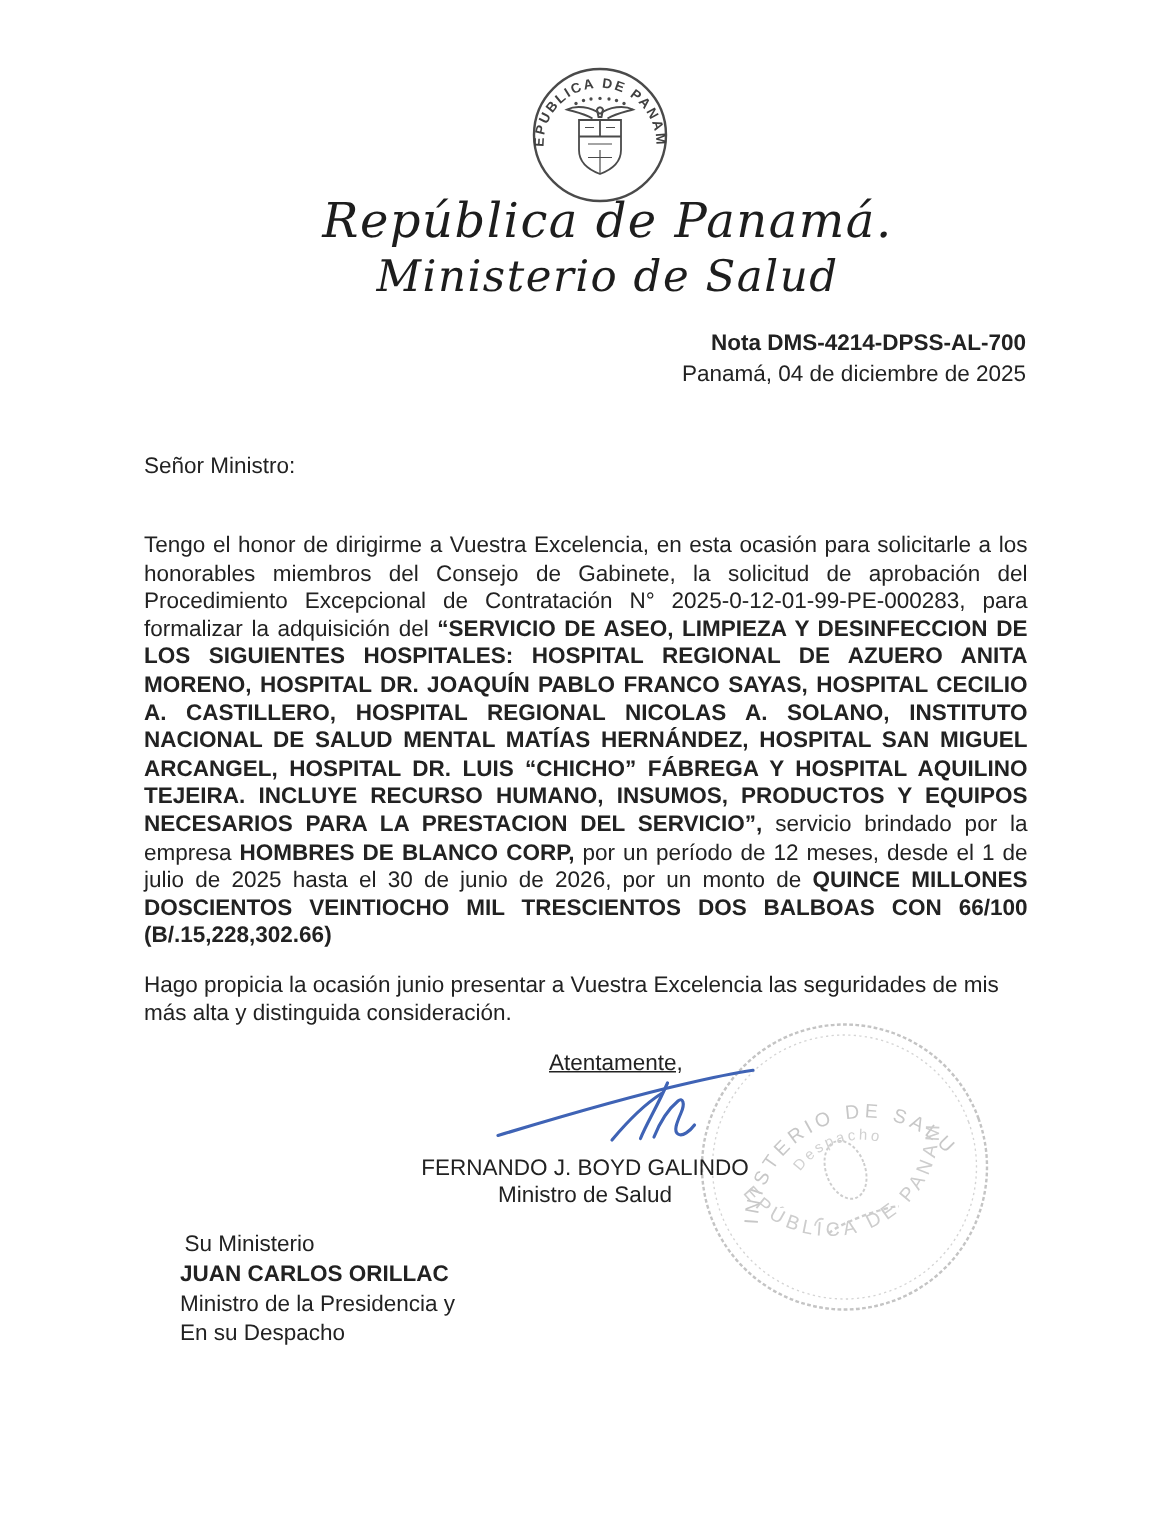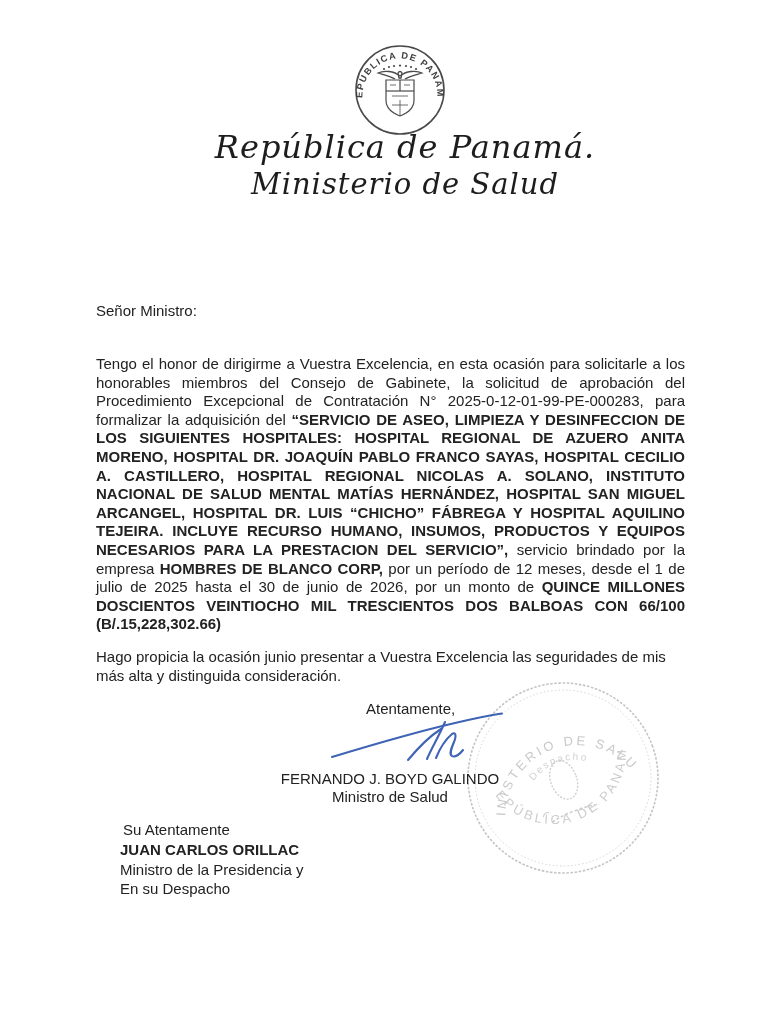--- a/index.html
+++ b/index.html
@@ -19,21 +19,21 @@
   
   .ref-block{top:218px;right:96px;text-align:right;font-size:15px;line-height:21px;}
   .ref-note{font-weight:bold;}
   
   .salutation{left:96px;top:302px;font-size:15px;}
   .body-block{left:96px;top:355px;width:589px;font-size:15px;line-height:18.6px;}
   .para{text-align:justify;margin:0;}
   .para + .para{margin-top:14px;text-align:left;}
   .b{font-weight:bold;}
   
-  .atentamente{left:366px;top:700px;font-size:15px;}
+  .atentamente{left:366px;top:700px;font-size:15px;text-decoration:underline;}
   .sig-svg{left:295px;top:698px;width:240px;height:90px;}
   .signer-block{left:255px;top:770px;width:270px;text-align:center;font-size:15px;line-height:18px;}
   .signer-name{font-weight:normal;}
   
   .stamp-svg{left:463px;top:678px;width:200px;height:200px;filter:blur(0.3px);}
   
   .recipient{left:120px;top:820px;font-size:15px;line-height:19.8px;}
   .su-exc{padding-left:3px;}
 </style>
 </head>
@@ -71,20 +71,24 @@
       <line x1="34" y1="49" x2="62" y2="49"></line>
       <line x1="48" y1="38" x2="48" y2="49"></line>
       <line x1="48" y1="58" x2="48" y2="74" stroke-width="0.8"></line>
       <path d="M 38 43 h 6 M 52 43 h 6 M 40 54 h 16 M 40 63 h 16" stroke-width="0.8"></path>
     </g>
   </svg>
 
   <div class="abs script script1">República de Panamá.</div>
   <div class="abs script script2">Ministerio de Salud</div>
 
+  <div class="abs ref-block">
+    <div class="ref-note">Nota DMS-4214-DPSS-AL-700</div>
+    <div>Panamá, 04 de diciembre de 2025</div>
+  </div>
 
   <div class="abs salutation">Señor Ministro:</div>
 
   <div class="abs body-block">
     <p class="para"><span>Tengo el honor de dirigirme a Vuestra Excelencia, en esta ocasión para solicitarle a los honorables miembros del Consejo de Gabinete, la solicitud de aprobación del Procedimiento Excepcional de Contratación N° 2025-0-12-01-99-PE-000283, para formalizar la adquisición del </span><span class="b">“SERVICIO DE ASEO, LIMPIEZA Y DESINFECCION DE LOS SIGUIENTES HOSPITALES: HOSPITAL REGIONAL DE AZUERO ANITA MORENO, HOSPITAL DR. JOAQUÍN PABLO FRANCO SAYAS, HOSPITAL CECILIO A. CASTILLERO, HOSPITAL REGIONAL NICOLAS A. SOLANO, INSTITUTO NACIONAL DE SALUD MENTAL MATÍAS HERNÁNDEZ, HOSPITAL SAN MIGUEL ARCANGEL, HOSPITAL DR. LUIS “CHICHO” FÁBREGA Y HOSPITAL AQUILINO TEJEIRA.  INCLUYE RECURSO HUMANO, INSUMOS, PRODUCTOS Y EQUIPOS NECESARIOS PARA LA PRESTACION DEL SERVICIO”,</span><span> servicio brindado por la empresa </span><span class="b">HOMBRES DE BLANCO CORP,</span><span> por un período de 12 meses, desde el 1 de julio de 2025 hasta el 30 de junio de 2026, por un monto de </span><span class="b">QUINCE MILLONES DOSCIENTOS VEINTIOCHO MIL TRESCIENTOS DOS BALBOAS CON 66/100 (B/.15,228,302.66)</span></p>
     <p class="para">Hago propicia la ocasión junio presentar a Vuestra Excelencia las seguridades de mis más alta y distinguida consideración.</p>
   </div>
 
   <div class="abs atentamente">Atentamente,</div>
 
@@ -120,19 +124,19 @@
       <path d="M 141 60 C 145 50, 151 41, 157 36 C 160 33.5, 162 37, 159 44 C 156 51, 154 56, 157 58 C 160 60, 165 56, 168 52" stroke="#3f63b5"></path>
     </g>
   </svg>
 
   <div class="abs signer-block">
     <div class="signer-name">FERNANDO J. BOYD GALINDO</div>
     <div>Ministro de Salud</div>
   </div>
 
   <div class="abs recipient">
-      <div class="su-exc">Su Atentamente</div>
+      <div class="su-exc">Su Ministerio</div>
       <div class="b">JUAN CARLOS ORILLAC</div>
       <div>Ministro de la Presidencia y</div>
       <div>En su Despacho</div>
     </div>
 
 </div>
 
 </body></html>

